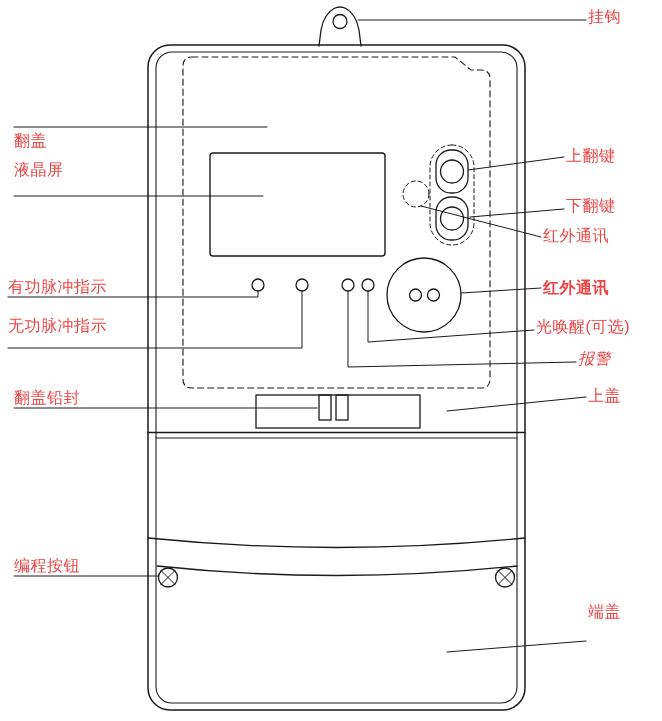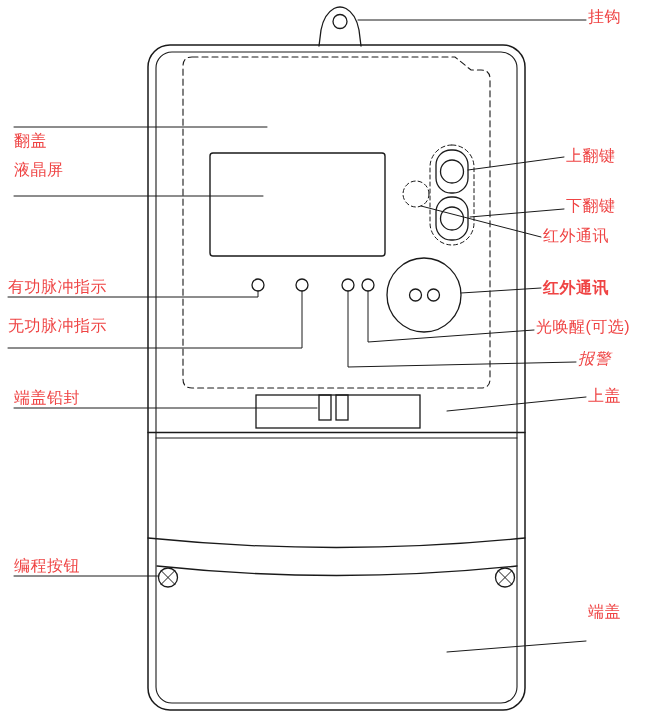--- a/index.html
+++ b/index.html
@@ -95,21 +95,21 @@
         <line x1="447" y1="411" x2="586" y2="397"></line>
         <line x1="447" y1="652" x2="586" y2="641"></line>
       </g>
     </g>
   </svg>
 
   <div class="lbl" style="left:14px; top:107px;margin-top:24px;">翻盖</div>
   <div class="lbl" style="left:14px; top:160px;">液晶屏</div>
   <div class="lbl" style="left:8px;  top:277px;">有功脉冲指示</div>
   <div class="lbl" style="left:8px;  top:316px;">无功脉冲指示</div>
-  <div class="lbl" style="left:14px; top:388px;">端盖铅封</div>
+  <div class="lbl" style="left:14px; top:388px;">翻盖铅封</div>
   <div class="lbl" style="left:14px; top:556px;">编程按钮</div>
 
   <div class="lbl" style="left:588px; top:7px;">挂钩</div>
   <div class="lbl" style="left:566px; top:146px;">上翻键</div>
   <div class="lbl" style="left:566px; top:196px;">下翻键</div>
   <div class="lbl" style="left:543px; top:226px;">红外通讯</div>
   <div class="lbl" style="left:543px; top:278px;font-weight:bold;">红外通讯</div>
   <div class="lbl" style="left:536px; top:317px;">光唤醒(可选)</div>
   <div class="lbl" style="left:578px; top:349px;font-style:italic;">报警</div>
   <div class="lbl" style="left:588px; top:386px;">上盖</div>

